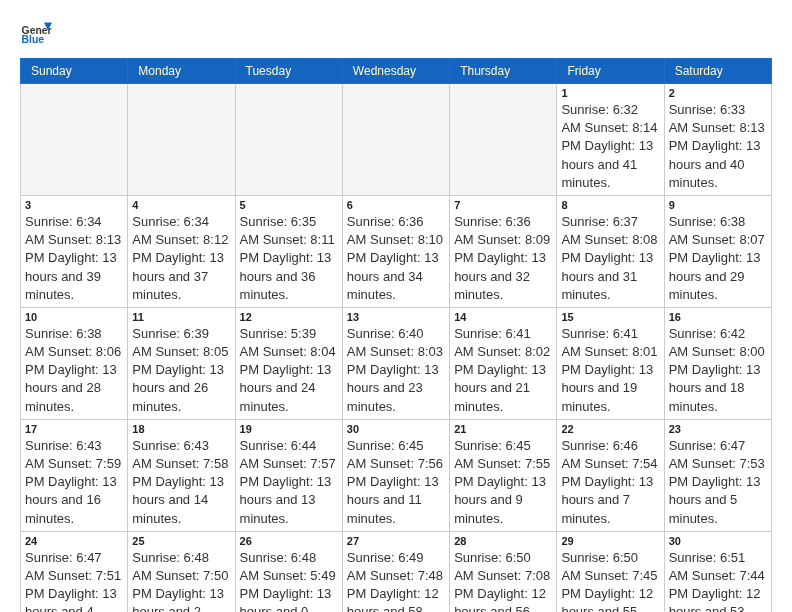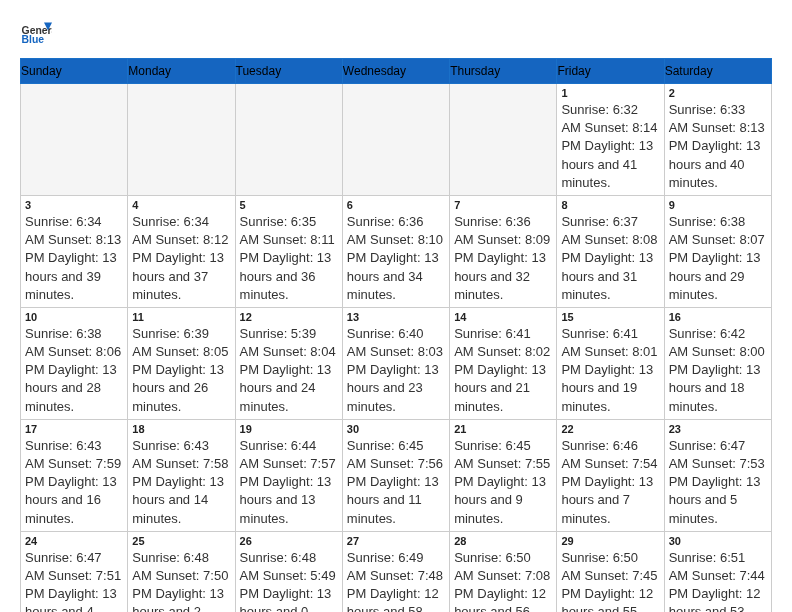--- a/index.html
+++ b/index.html
@@ -47,23 +47,23 @@
     }
     .calendar {
       flex: 1;
       border: 1px solid #ccc;
       border-collapse: collapse;
       width: 100%;
       table-layout: fixed;
     }
     .calendar th {
       background: #1565c0;
-      color: #000000;
+      color: #fef9c3;
       font-size: 12px;
-      padding: 5px 0;
+      padding: 5px 10px;
       text-align: left;
       border: 1px solid #1a70c8;
       font-weight: normal;
     }
     .calendar td {
       border: 1px solid #ccc;
       vertical-align: top;
       padding: 3px 4px;
       font-size: 9.5px;
       color: #222;

